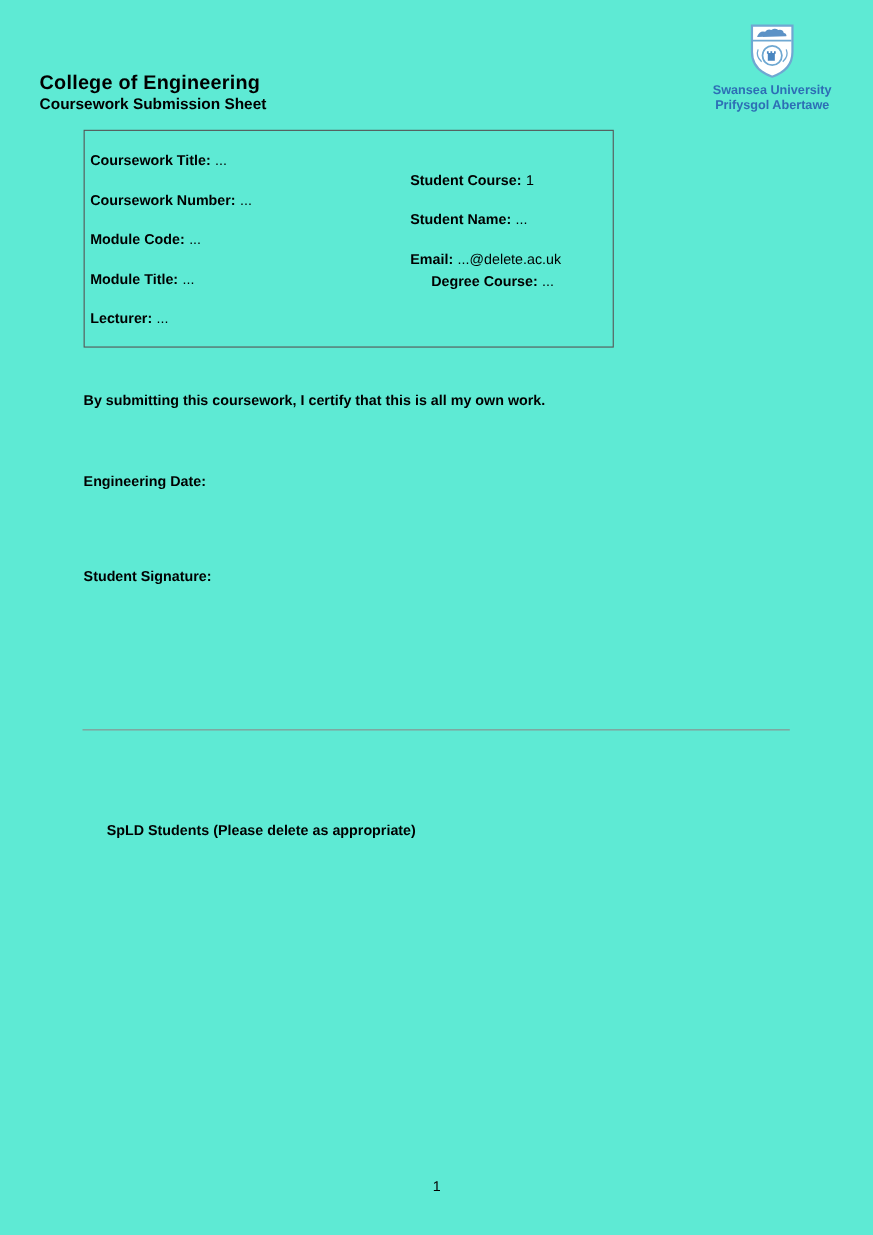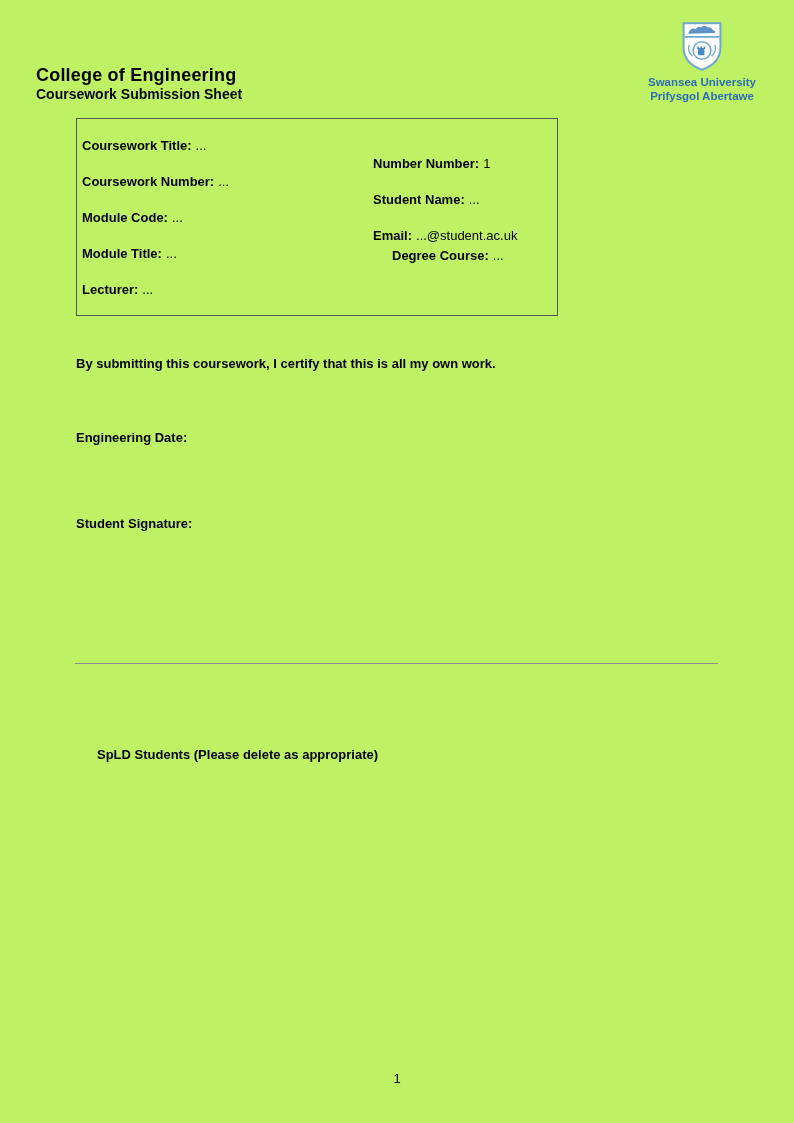--- a/index.html
+++ b/index.html
@@ -4,21 +4,21 @@
 <style>
   html, body {
     margin: 0;
     padding: 0;
     background: #ffffff;
   }
   .page {
     position: relative;
     width: 794px;
     height: 1123px;
-    background: #bef264;
+    background: #5eead4;
     font-family: "Liberation Sans", sans-serif;
     color: #000000;
     overflow: hidden;
   }
 
   
   .title-block {
     position: absolute;
     left: 36px;
     top: 64px;
@@ -164,27 +164,27 @@
       <span class="flabel">Module Code:</span><span class="fvalue">...</span>
     </div>
     <div class="field-row lcol l3">
       <span class="flabel">Module Title:</span><span class="fvalue">...</span>
     </div>
     <div class="field-row lcol l4">
       <span class="flabel">Lecturer:</span><span class="fvalue">...</span>
     </div>
 
     <div class="field-row rcol r0">
-      <span class="flabel">Number Number:</span><span class="fvalue">1</span>
+      <span class="flabel">Student Course:</span><span class="fvalue">1</span>
     </div>
     <div class="field-row rcol r1">
       <span class="flabel">Student Name:</span><span class="fvalue">...</span>
     </div>
     <div class="field-row rcol r2">
-      <span class="flabel">Email:</span><span class="fvalue">...@student.ac.uk</span>
+      <span class="flabel">Email:</span><span class="fvalue">...@delete.ac.uk</span>
     </div>
     <div class="field-row rcol r3">
       <span class="flabel">Degree Course:</span><span class="fvalue">...</span>
     </div>
 
   </div>
 
   <div class="statement declaration">By submitting this coursework, I certify that this is all my own work.</div>
   <div class="statement submission-date">Engineering Date:</div>
   <div class="statement student-signature">Student Signature:</div>

